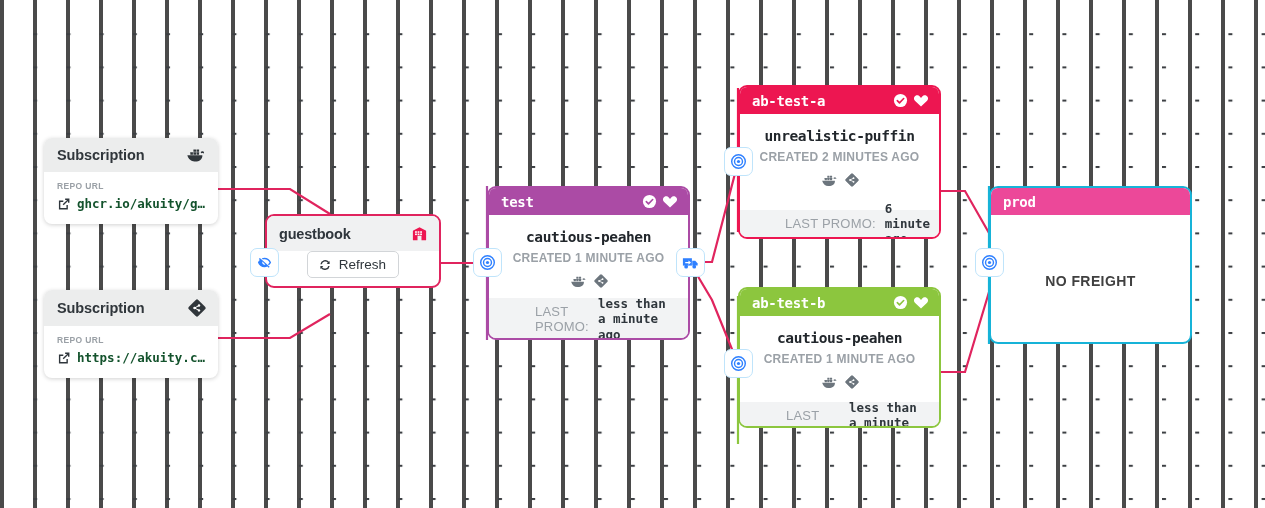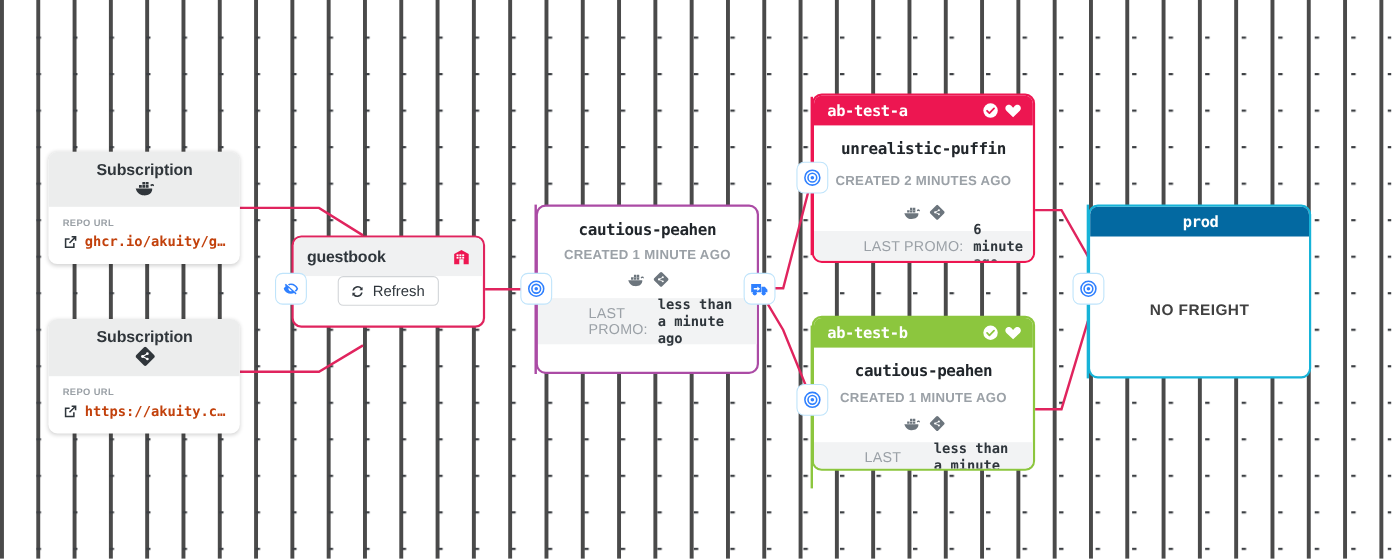--- a/index.html
+++ b/index.html
@@ -46,21 +46,20 @@
     background: #ffffff;
     overflow: hidden;
   }
   .sub-head {
     background: #eceded;
     display: flex;
     align-items: center;
     justify-content: space-between;
     padding: 9px 12px 9px 13px;
     box-sizing: border-box;
-    flex-direction: column;
   }
   .sub-title {
     font-size: 14.5px;
     font-weight: bold;
     color: #30363b;
     letter-spacing: -0.1px;
   }
   .sub-body {
     padding: 9px 12px 13px 13px;
   }
@@ -73,32 +72,32 @@
   }
   .sub-url-row {
     display: flex;
     align-items: center;
     gap: 6px;
   }
   .sub-url {
     font-family: "DejaVu Sans Mono", monospace;
     font-size: 12.5px;
     font-weight: bold;
-    color: #c2410c;
+    color: #14532d;
     white-space: nowrap;
     overflow: hidden;
   }
 
   
   .wh-node {
     position: absolute;
     left: 265px;
     top: 214px;
     width: 176px;
-    height: 84px;
+    height: 74px;
     border: 2px solid #e0245e;
     border-radius: 9px;
     background: #ffffff;
     box-sizing: border-box;
     overflow: hidden;
   }
   .wh-head {
     background: #f0f1f2;
     height: 35px;
     display: flex;
@@ -159,21 +158,21 @@
   }
   .stage-head-icons {
     display: flex;
     align-items: center;
     gap: 5px;
   }
   .stage-body {
     display: flex;
     flex-direction: column;
     align-items: center;
-    justify-content: space-between;
+    justify-content: flex-start;
     padding: 14px 6px 10px;
     box-sizing: border-box;
   }
   .freight-name {
     font-family: "DejaVu Sans Mono", monospace;
     font-size: 14.5px;
     font-weight: bold;
     color: #21262b;
     letter-spacing: -0.4px;
   }
@@ -379,20 +378,36 @@
   <div class="handle" style="left:250px;top:248px;">
     <span>
       <svg width="17" height="17" viewBox="0 0 18 18">
         <path d="M9 4.0c3.1 0 5.8 1.9 7.0 4.9-.5 1.2-1.3 2.3-2.3 3.1l-1.1-1.1c.7-.6 1.3-1.3 1.7-2.0C13.2 6.7 11.2 5.5 9 5.5c-.6 0-1.2.1-1.7.3L6.1 4.6C7.0 4.2 8.0 4.0 9 4.0z" fill="#2f80ff"></path>
         <path d="M3.0 5.3 4.1 6.4C3.2 7.1 2.5 8.0 2.0 8.9 3.2 12.0 5.9 13.9 9 13.9c1.1 0 2.2-.2 3.1-.7l1.3 1.3 1.1-1.1L4.1 4.2zM9 11.3c-1.3 0-2.4-1.1-2.4-2.4 0-.3.1-.6.2-.9l3.1 3.1c-.3.1-.6.2-.9.2z" fill="#2f80ff"></path>
       </svg>
     </span>
   </div>
 
   <div class="stage" style="left:487px;top:186px;width:203px;height:154px;border-color:#ab4ba5;">
+    <div class="stage-head" style="background:#ab4ba5;">
+      <span class="stage-name">test</span>
+      <span class="stage-head-icons">
+        <span>
+          <svg width="15" height="15" viewBox="0 0 16 16">
+            <circle cx="8" cy="8" r="7" fill="#ffffff"></circle>
+            <path d="M4.6 8.2 6.9 10.5 11.4 5.9" stroke="#ab4ba5" stroke-width="1.7" fill="none" stroke-linecap="round" stroke-linejoin="round"></path>
+          </svg>
+        </span>
+        <span>
+          <svg width="16" height="15" viewBox="0 0 17 16">
+            <path d="M8.5 14.4 2.0 8.2C.4 6.6.7 3.9 2.7 2.8c1.6-.9 3.5-.3 4.5 1.0l1.3 1.6 1.3-1.6c1.0-1.3 2.9-1.9 4.5-1.0 2.0 1.1 2.3 3.8.7 5.4z" fill="#ffffff"></path>
+          </svg>
+        </span>
+      </span>
+    </div>
     <div class="stage-body" style="height:83px;">
       <div class="freight-name">cautious-peahen</div>
       <div class="freight-created">CREATED 1 MINUTE AGO</div>
       <div class="freight-icons">
         <span>
           <svg width="17" height="13" viewBox="0 0 24 18">
             <g fill="#6c757d">
               <rect x="5.2" y="5.6" width="3.1" height="3.0" rx="0.3"></rect>
               <rect x="8.9" y="5.6" width="3.1" height="3.0" rx="0.3"></rect>
               <rect x="12.6" y="5.6" width="3.1" height="3.0" rx="0.3"></rect>
@@ -560,21 +575,21 @@
     <span>
       <svg width="17" height="17" viewBox="0 0 18 18">
         <circle cx="9" cy="9" r="7.2" fill="none" stroke="#2f80ff" stroke-width="1.5"></circle>
         <circle cx="9" cy="9" r="4.2" fill="none" stroke="#2f80ff" stroke-width="1.5"></circle>
         <circle cx="9" cy="9" r="1.7" fill="#2f80ff"></circle>
       </svg>
     </span>
   </div>
 
   <div class="stage" style="left:989px;top:186px;width:203px;height:158px;border-color:#16b3d8;">
-    <div class="stage-head" style="background:#0369a1;justify-content:center;">
+    <div class="stage-head" style="background:#ec4899;">
       <span class="stage-name">prod</span>
       <span class="stage-head-icons"></span>
     </div>
     <div class="stage-body" style="height:127px;justify-content:center;">
       <div class="no-freight">NO FREIGHT</div>
     </div>
   </div>
 
   <div class="handle" style="left:975px;top:248px;">
     <span>

